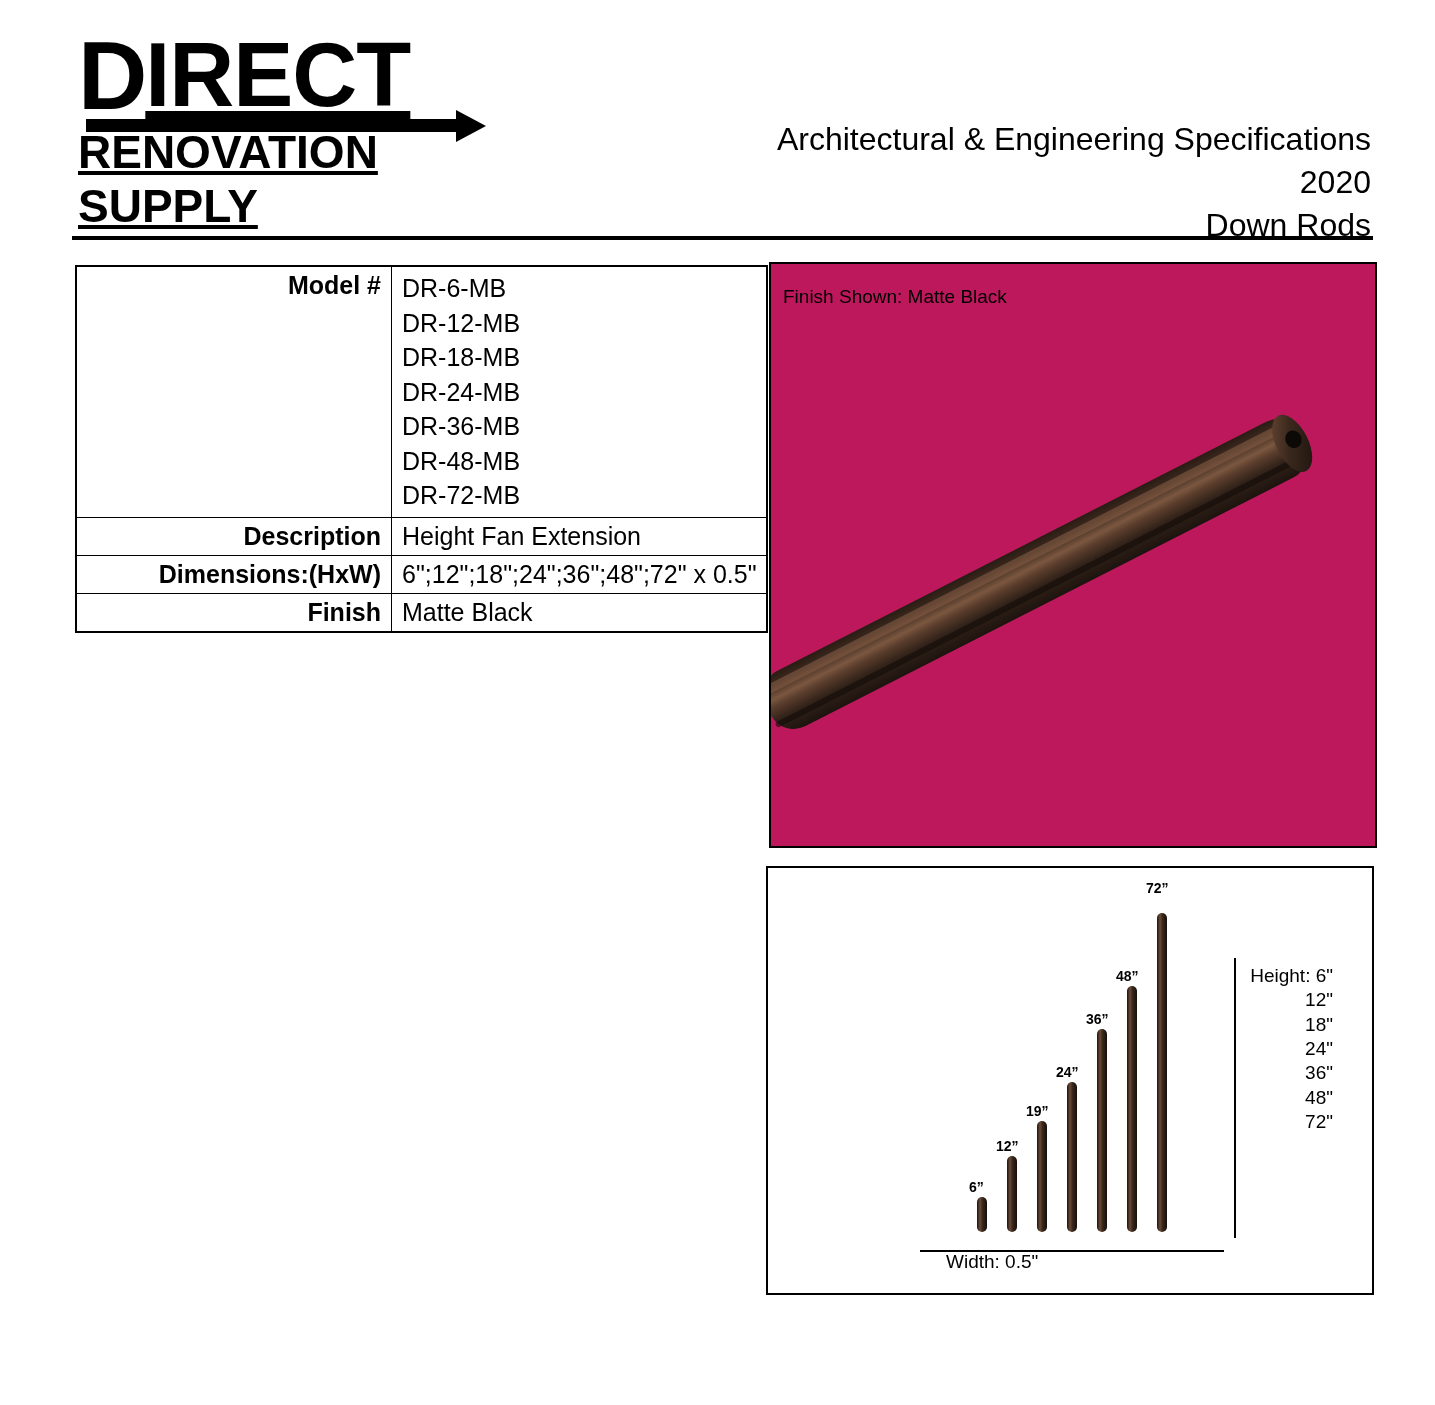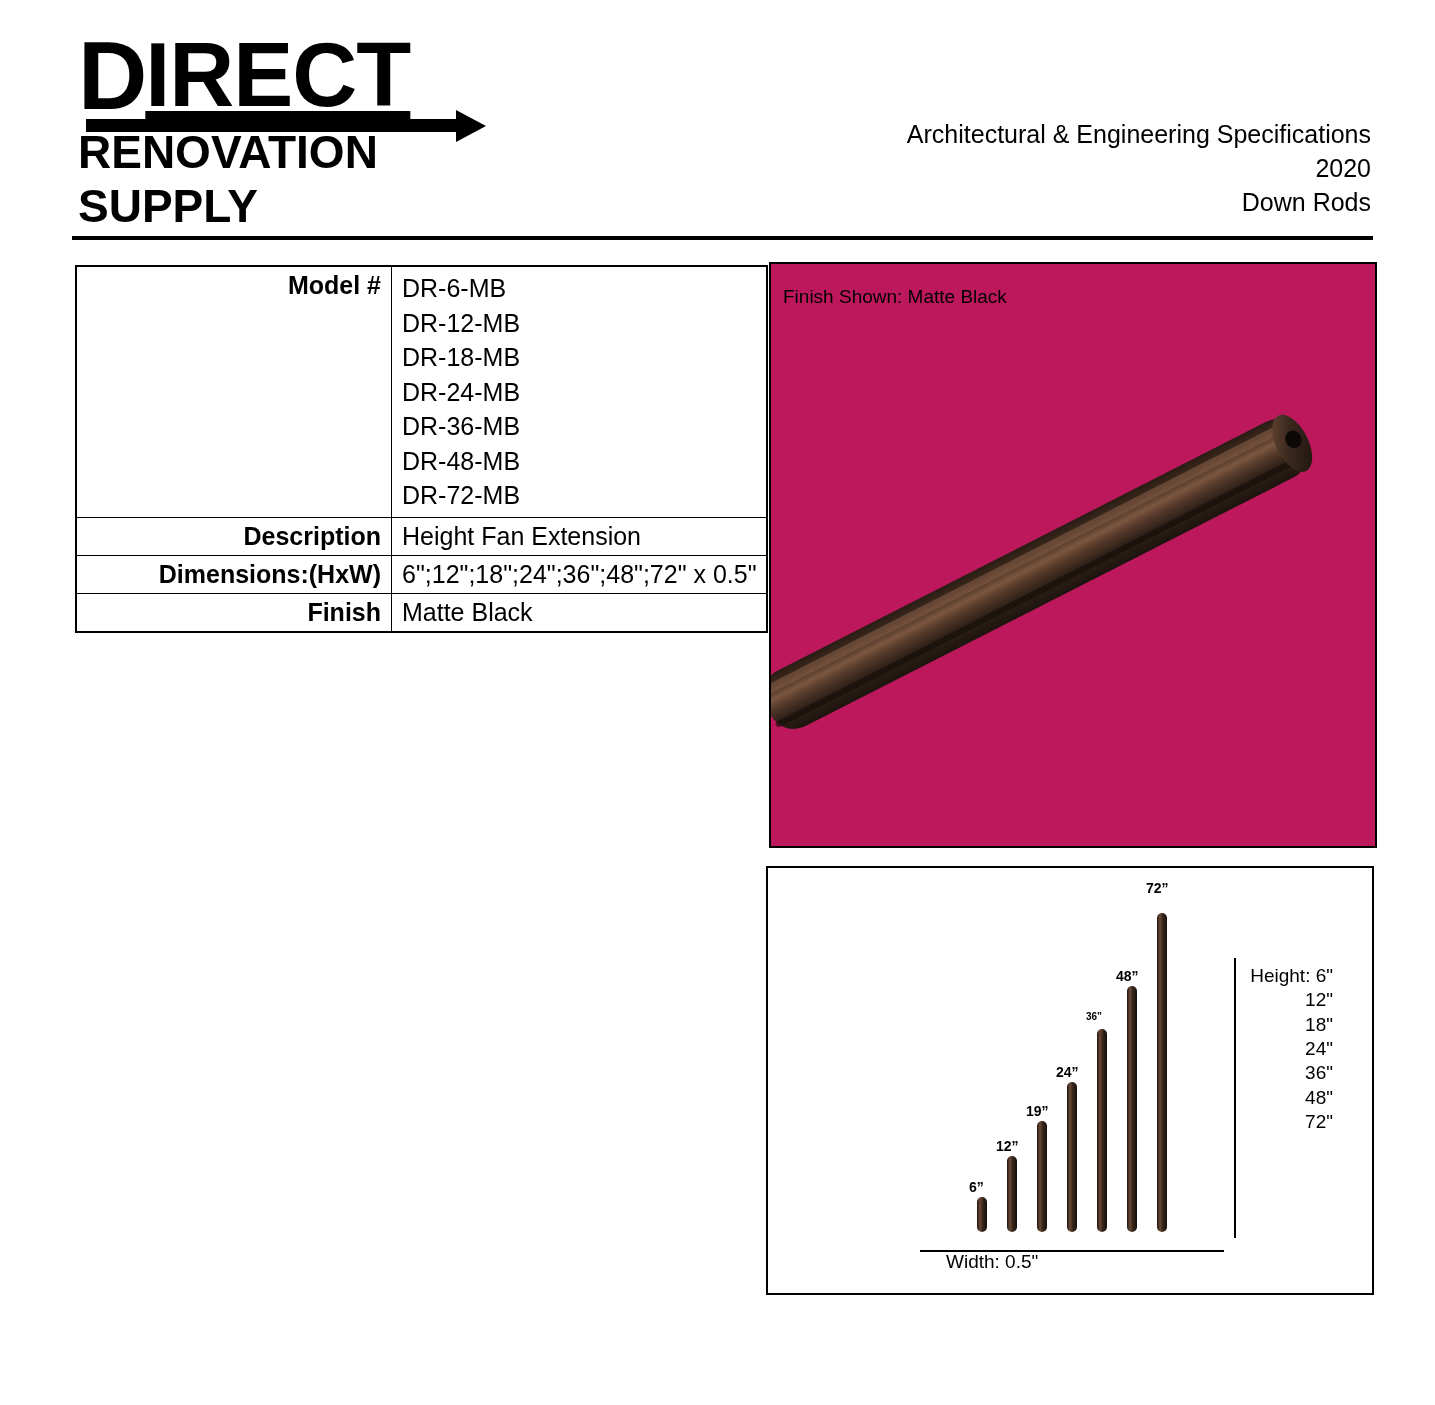--- a/index.html
+++ b/index.html
@@ -49,20 +49,21 @@
     letter-spacing: -1px;
     text-decoration: underline;
   }
   .logo-line2 {
     position: relative;
     font-family: "Liberation Sans", sans-serif;
     font-weight: bold;
     font-size: 46px;
     letter-spacing: 0px;
     margin-top: 4px;
+    text-decoration: underline;
   }
   .logo-bar {
     position: absolute;
     left: 8px;
     top: 89px;
     width: 370px;
     height: 13px;
     background: #000;
   }
   .logo-arrow {
@@ -73,21 +74,21 @@
     height: 0;
     border-top: 16px solid transparent;
     border-bottom: 16px solid transparent;
     border-left: 30px solid #000;
   }
   .header-right {
     position: absolute;
     right: 64px;
     top: 118px;
     text-align: right;
-    font-size: 25px;
+    font-size: 32px;
     line-height: 1.35;
   }
   .header-rule {
     position: absolute;
     left: 72px;
     top: 236px;
     width: 1301px;
     height: 4px;
     background: #000;
   }
@@ -306,21 +307,21 @@
 
     <line x1="152" y1="383" x2="456" y2="383" stroke="#000" stroke-width="2"></line>
 
     <line x1="467" y1="90" x2="467" y2="370" stroke="#000" stroke-width="2"></line>
   </svg>
 
   <div style="position:absolute;left:201px;top:311px;font-size:14px;font-weight:bold;">6”</div>
   <div style="position:absolute;left:228px;top:270px;font-size:14px;font-weight:bold;">12”</div>
   <div style="position:absolute;left:258px;top:235px;font-size:14px;font-weight:bold;">19”</div>
   <div style="position:absolute;left:288px;top:196px;font-size:14px;font-weight:bold;">24”</div>
-  <div style="position:absolute;left:318px;top:143px;font-size:10px;font-weight:bold;">36”</div>
+  <div style="position:absolute;left:318px;top:143px;font-size:14px;font-weight:bold;">36”</div>
   <div style="position:absolute;left:348px;top:100px;font-size:14px;font-weight:bold;">48”</div>
   <div style="position:absolute;left:378px;top:12px;font-size:14px;font-weight:bold;">72”</div>
 
   <div class="height-list">
     <div class="first">Height: 6"</div>
     <div>12"</div>
     <div>18"</div>
     <div>24"</div>
     <div>36"</div>
     <div>48"</div>

